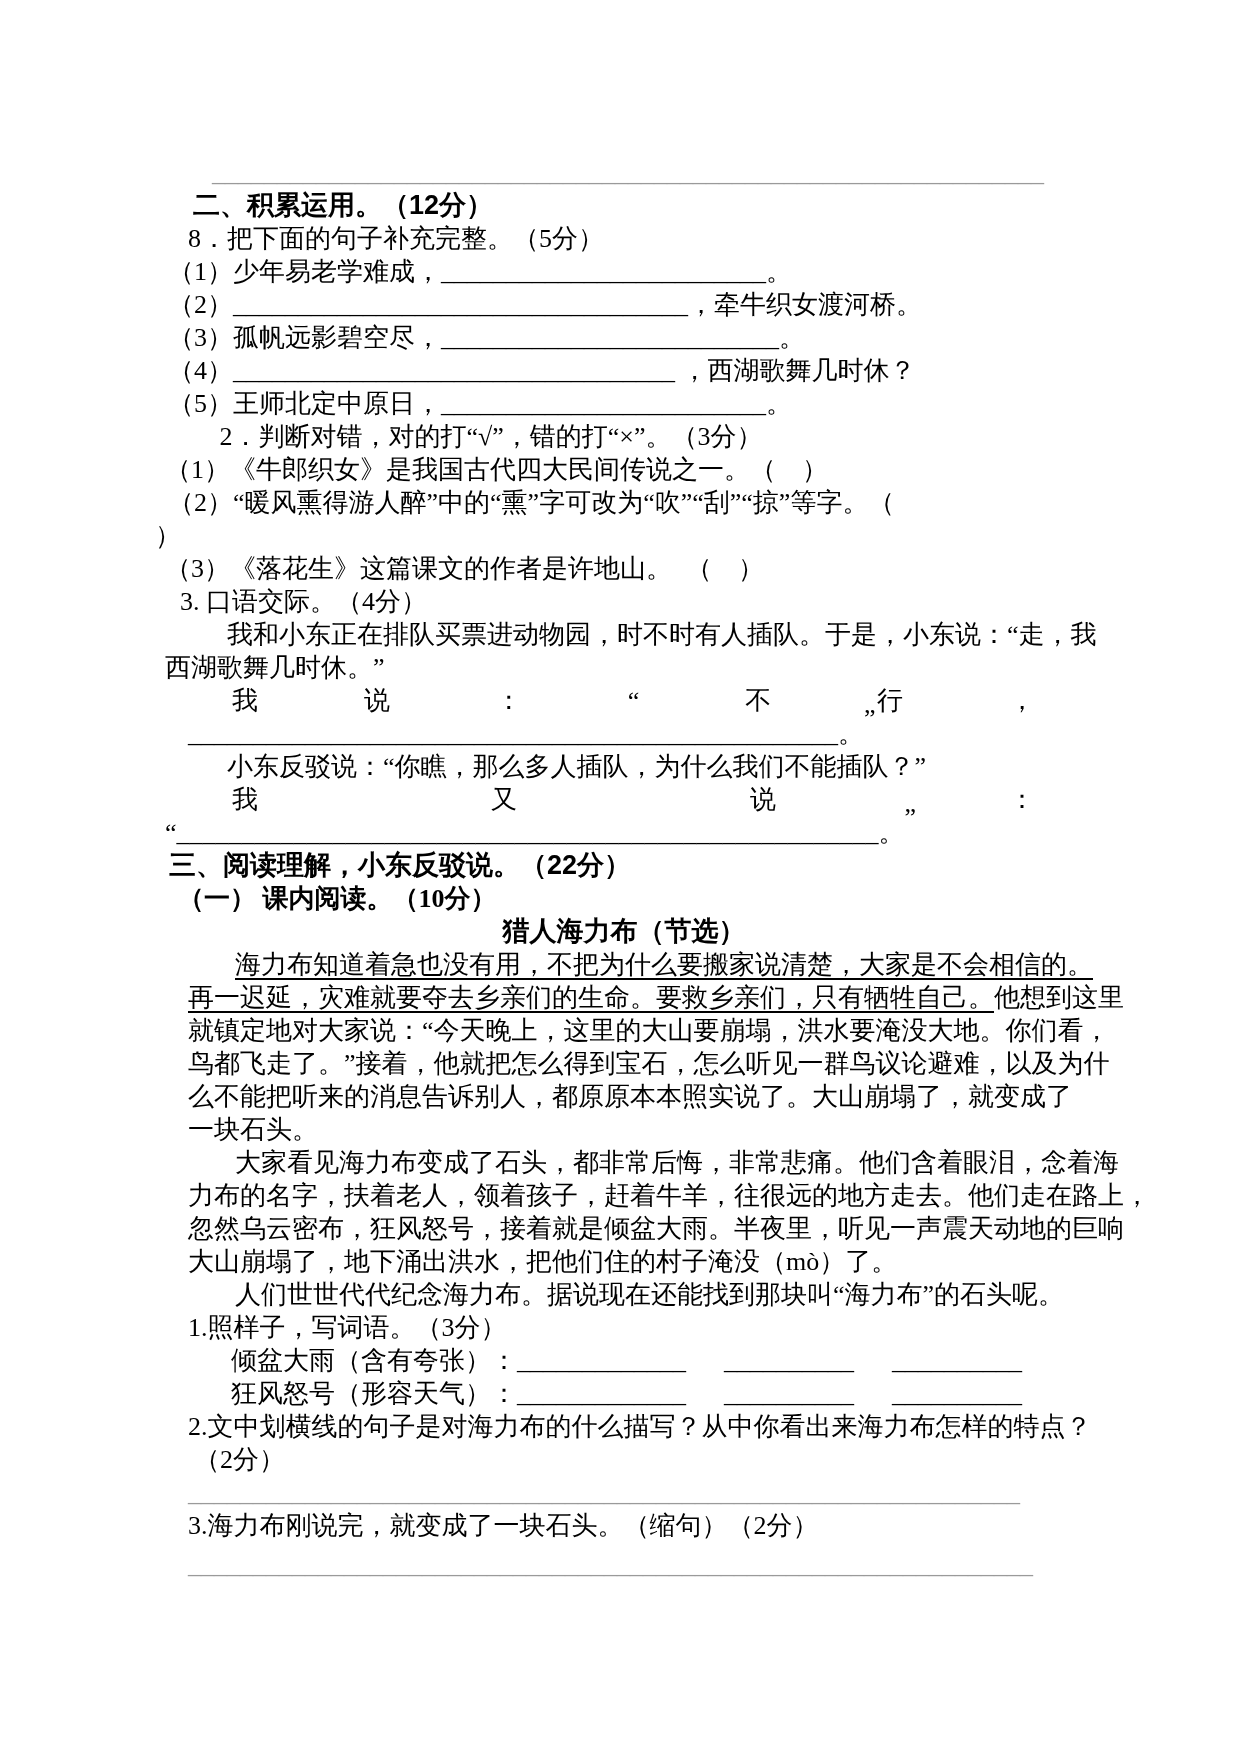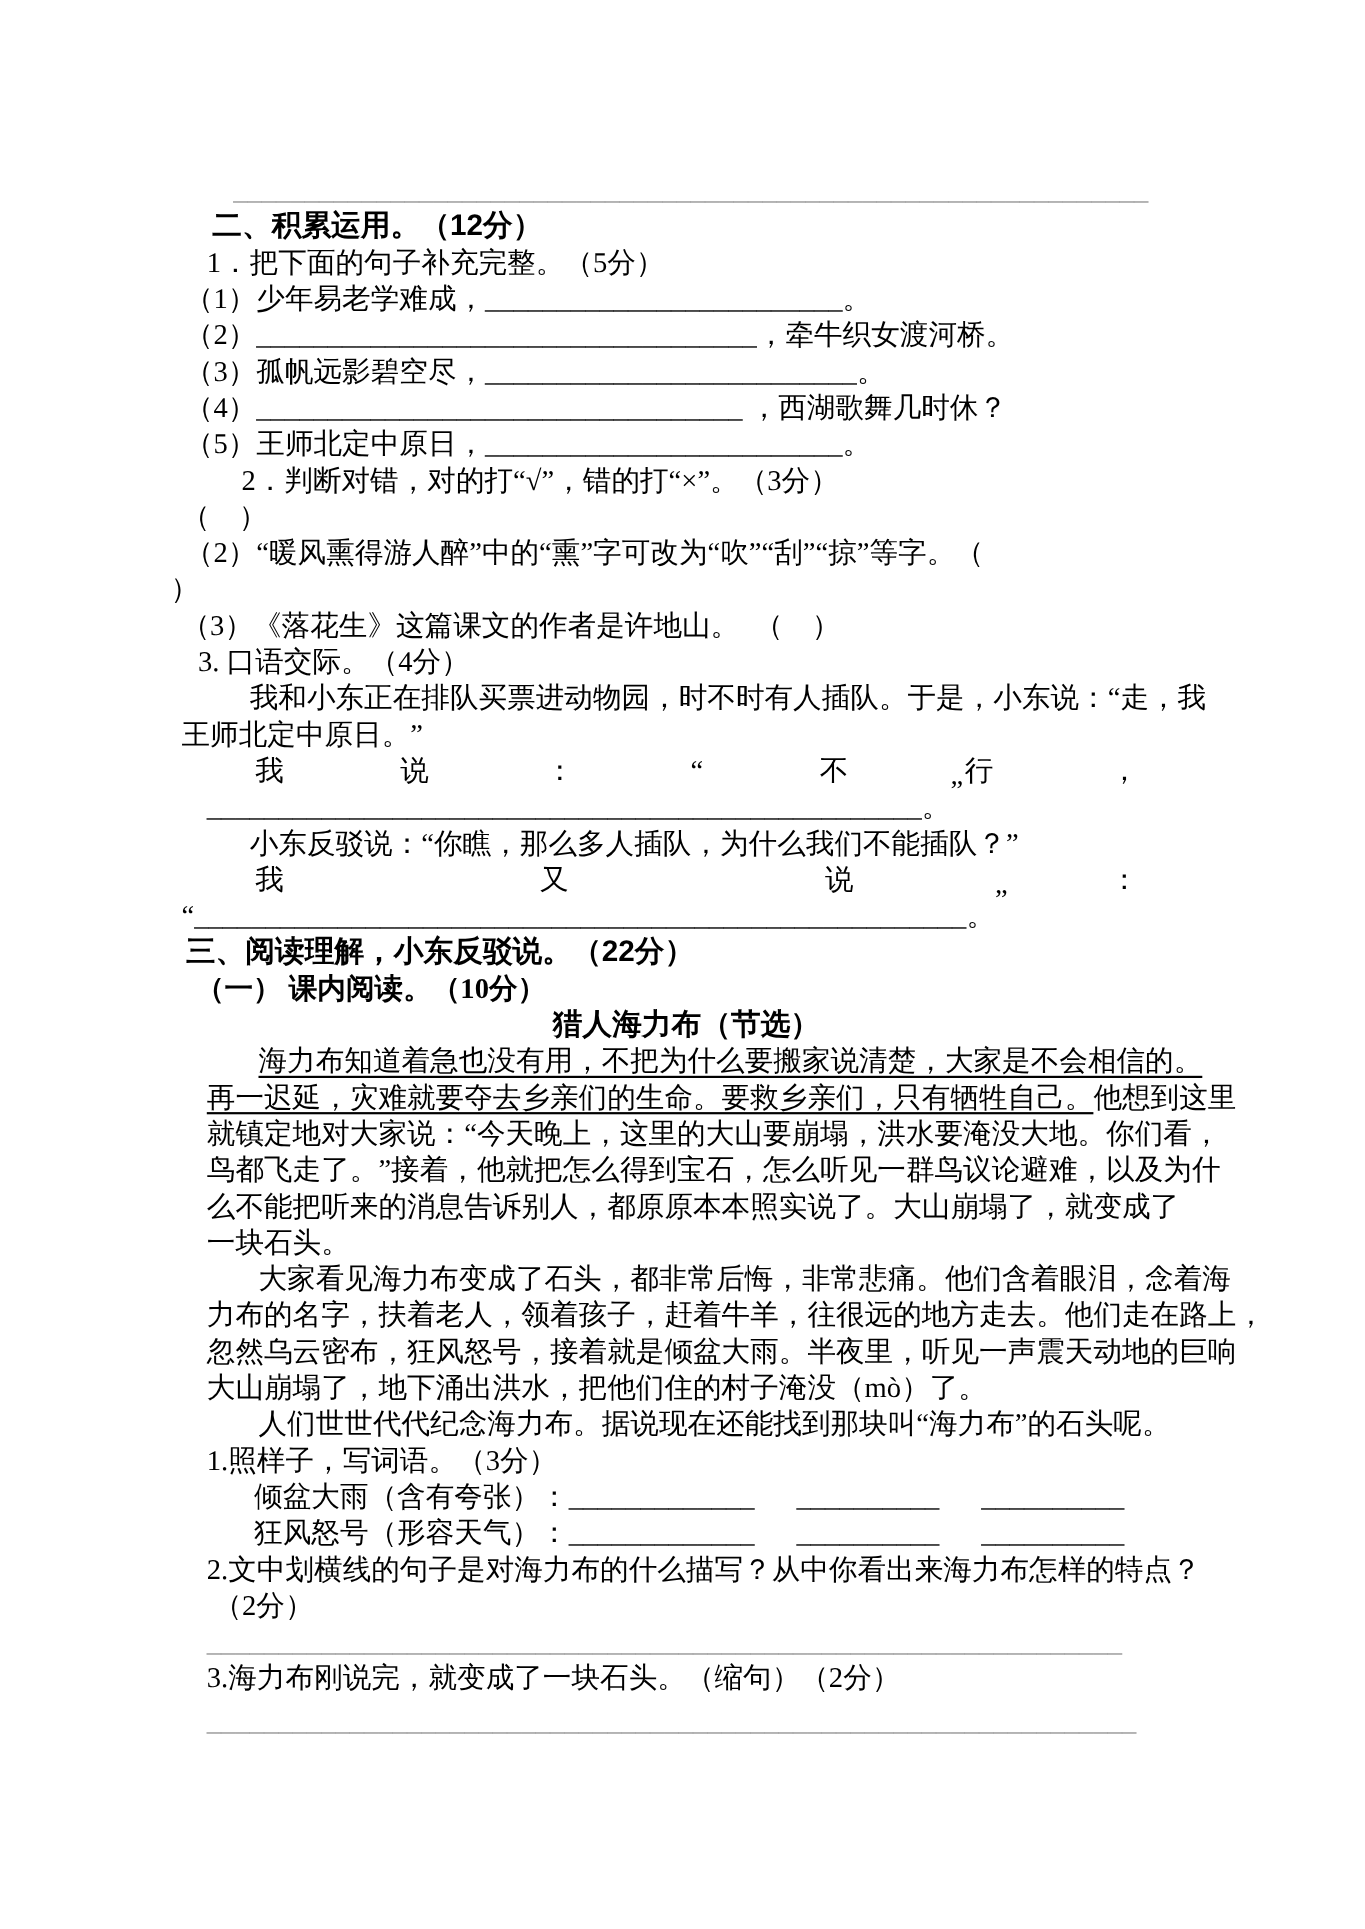--- a/index.html
+++ b/index.html
@@ -48,43 +48,44 @@
   .mt6 { margin-top:6px; }
 </style>
 </head>
 <body>
 
 <div class="page">
 
   <div class="line rule ml47">________________________________________________________________</div>
 
   <div class="line h-main ml28">二、积累运用。（12分）</div>
-  <div class="line ml23">1．把下面的句子补充完整。（5分）</div>
+  <div class="line ml23">8．把下面的句子补充完整。（5分）</div>
 
   <div class="line ml3"><span>（1）少年易老学难成，</span><span class="bl">_________________________</span><span>。</span></div>
   <div class="line ml3"><span>（2）</span><span class="bl">___________________________________</span><span>，牵牛织女渡河桥。</span></div>
   <div class="line ml3"><span>（3）孤帆远影碧空尽，</span><span class="bl">__________________________</span><span>。</span></div>
   <div class="line ml3"><span>（4）</span><span class="bl">__________________________________</span><span> ，西湖歌舞几时休？</span></div>
   <div class="line ml3"><span>（5）王师北定中原日，</span><span class="bl">_________________________</span><span>。</span></div>
 
   <div class="line ml13">2．判断对错，对的打“√”，错的打“×”。（3分）</div>
 
   <div class="checkrow">
+    <span>（1）《牛郎织女》是我国古代四大民间传说之一。</span>
     <span class="parenpad1">（　）</span>
   </div>
   <div class="line ml3">（2）“暖风熏得游人醉”中的“熏”字可改为“吹”“刮”“掠”等字。（</div>
   <div class="line mlneg10">）</div>
   <div class="checkrow">
     <span>（3）《落花生》这篇课文的作者是许地山。</span>
     <span class="parenpad3">（　）</span>
   </div>
 
   <div class="line ml15">3. 口语交际。（4分）</div>
   <div class="line ind62">我和小东正在排队买票进动物园，时不时有人插队。于是，小东说：“走，我</div>
-  <div class="line">王师北定中原日。”</div>
+  <div class="line">西湖歌舞几时休。”</div>
 
   <div class="jrow jrow1">
     <span>我</span>
     <span>说</span>
     <span>：</span>
     <span>“</span>
     <span>不</span>
     <span>行</span>
     <span>，</span>
   </div>

